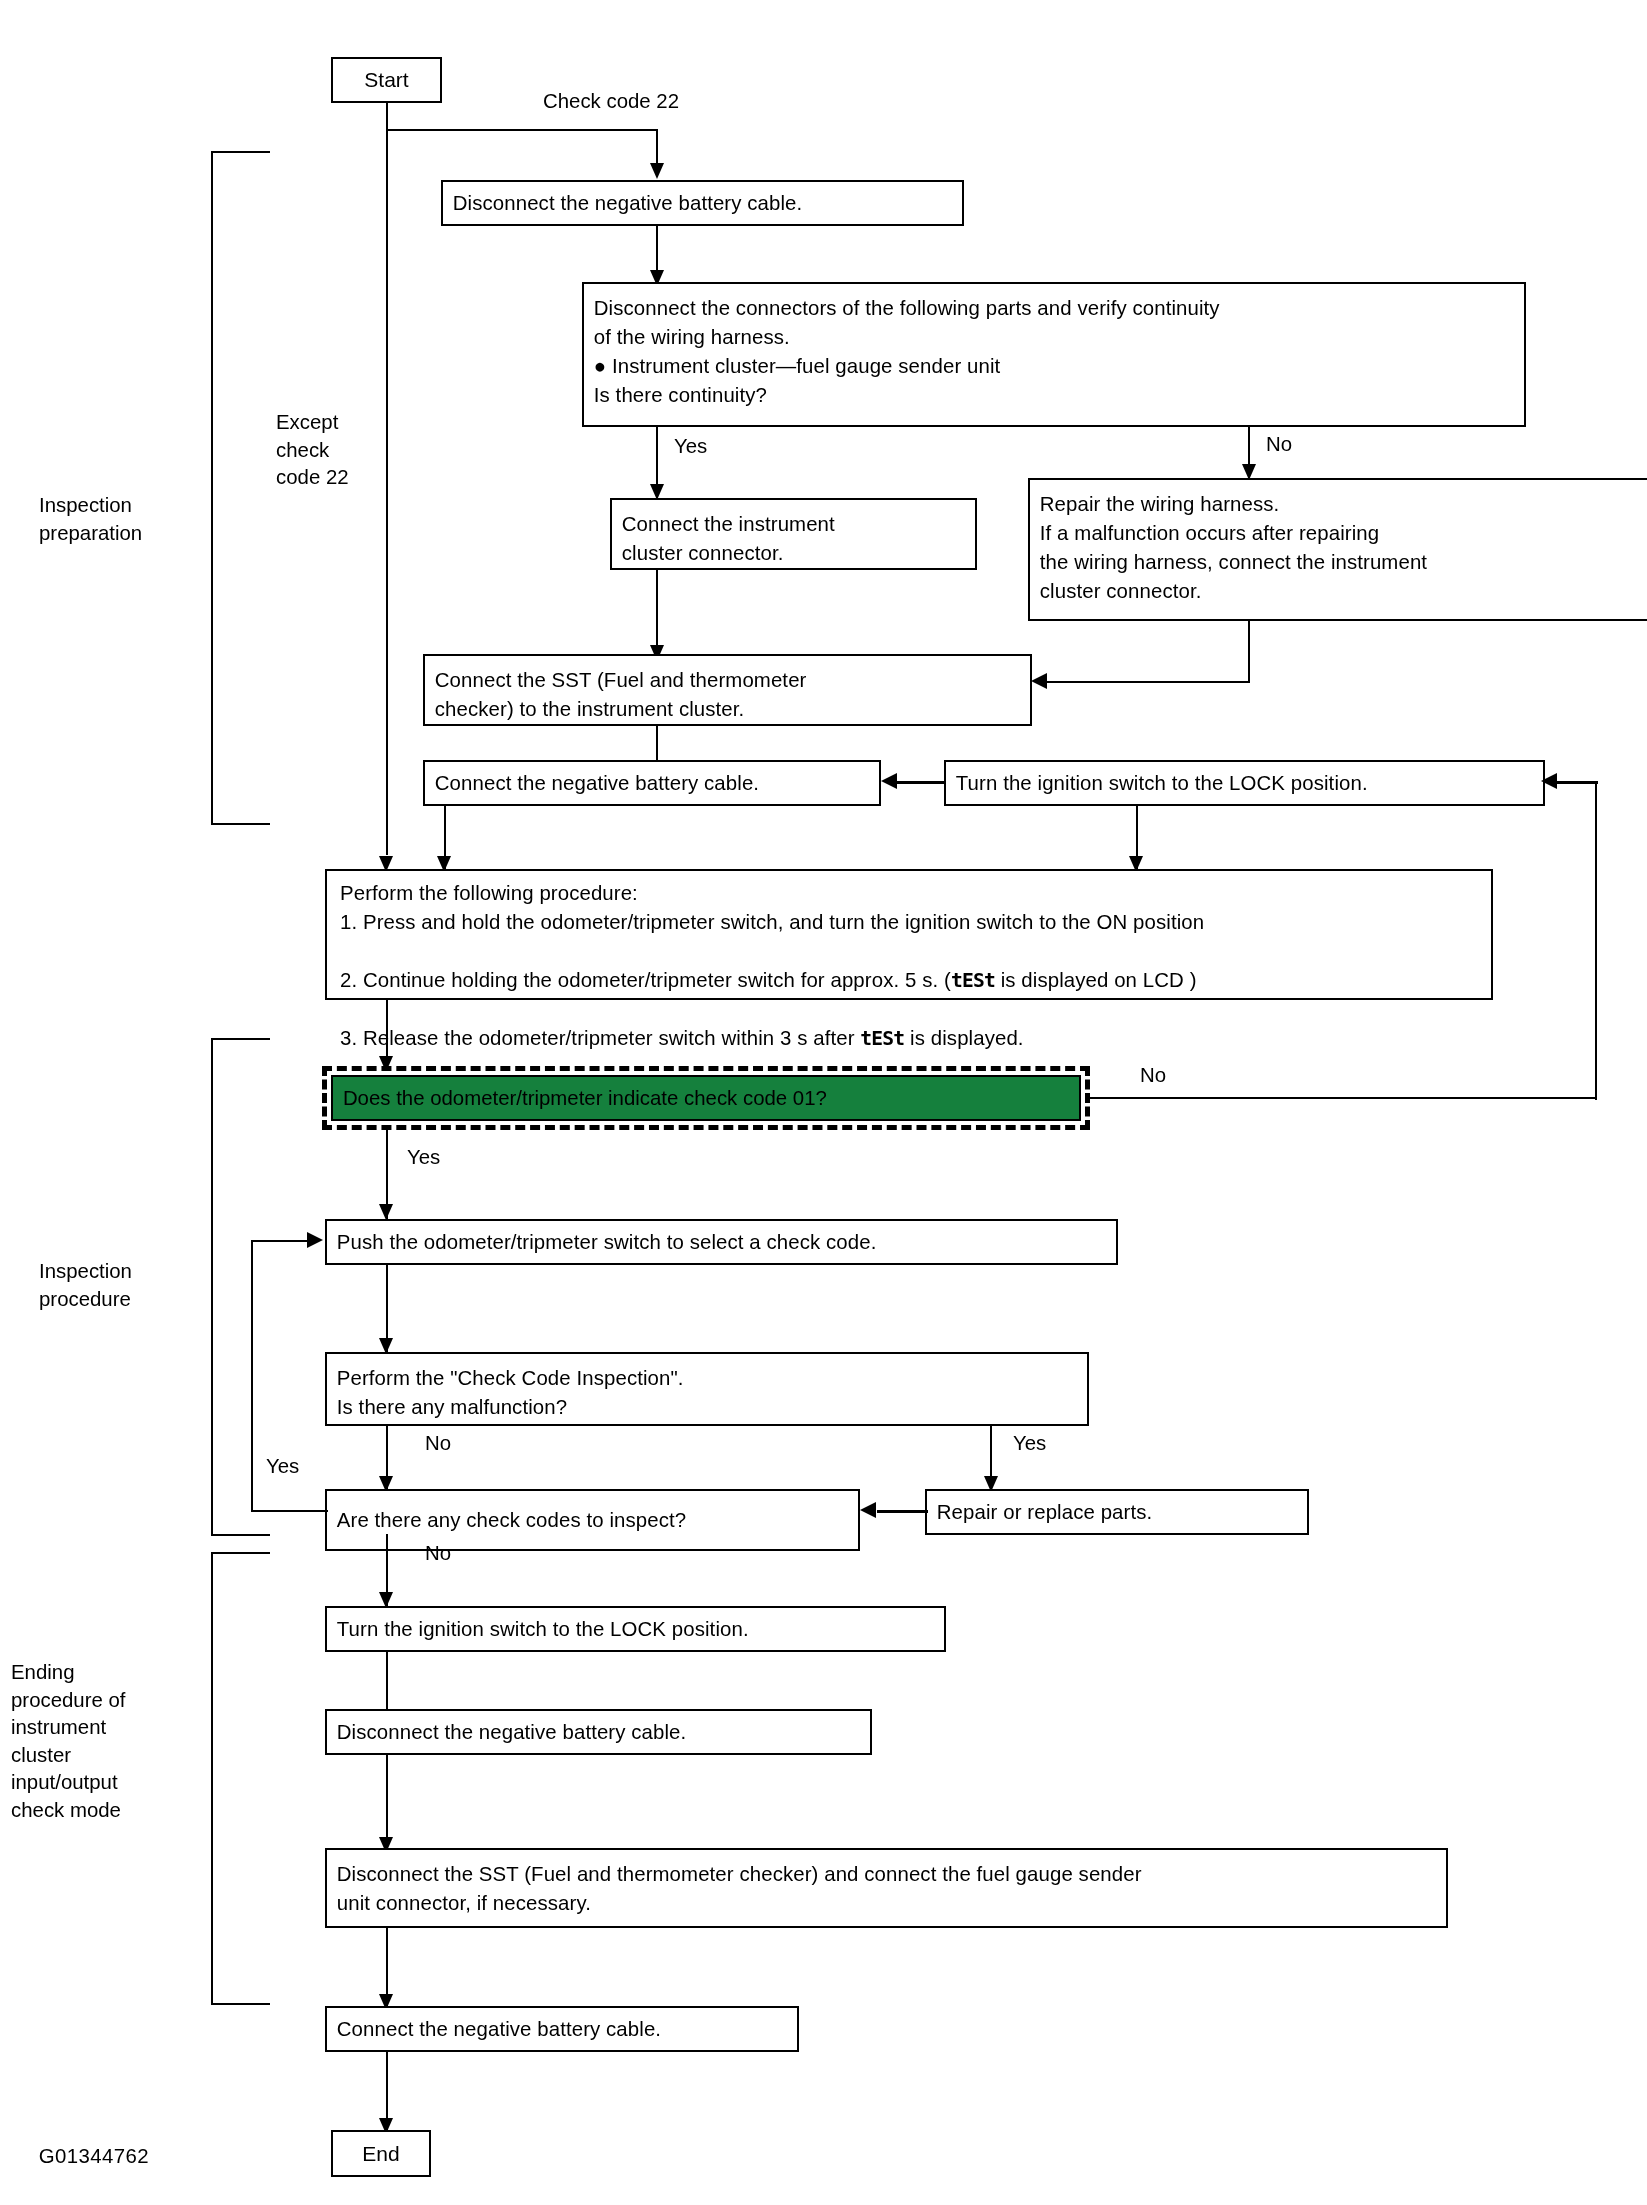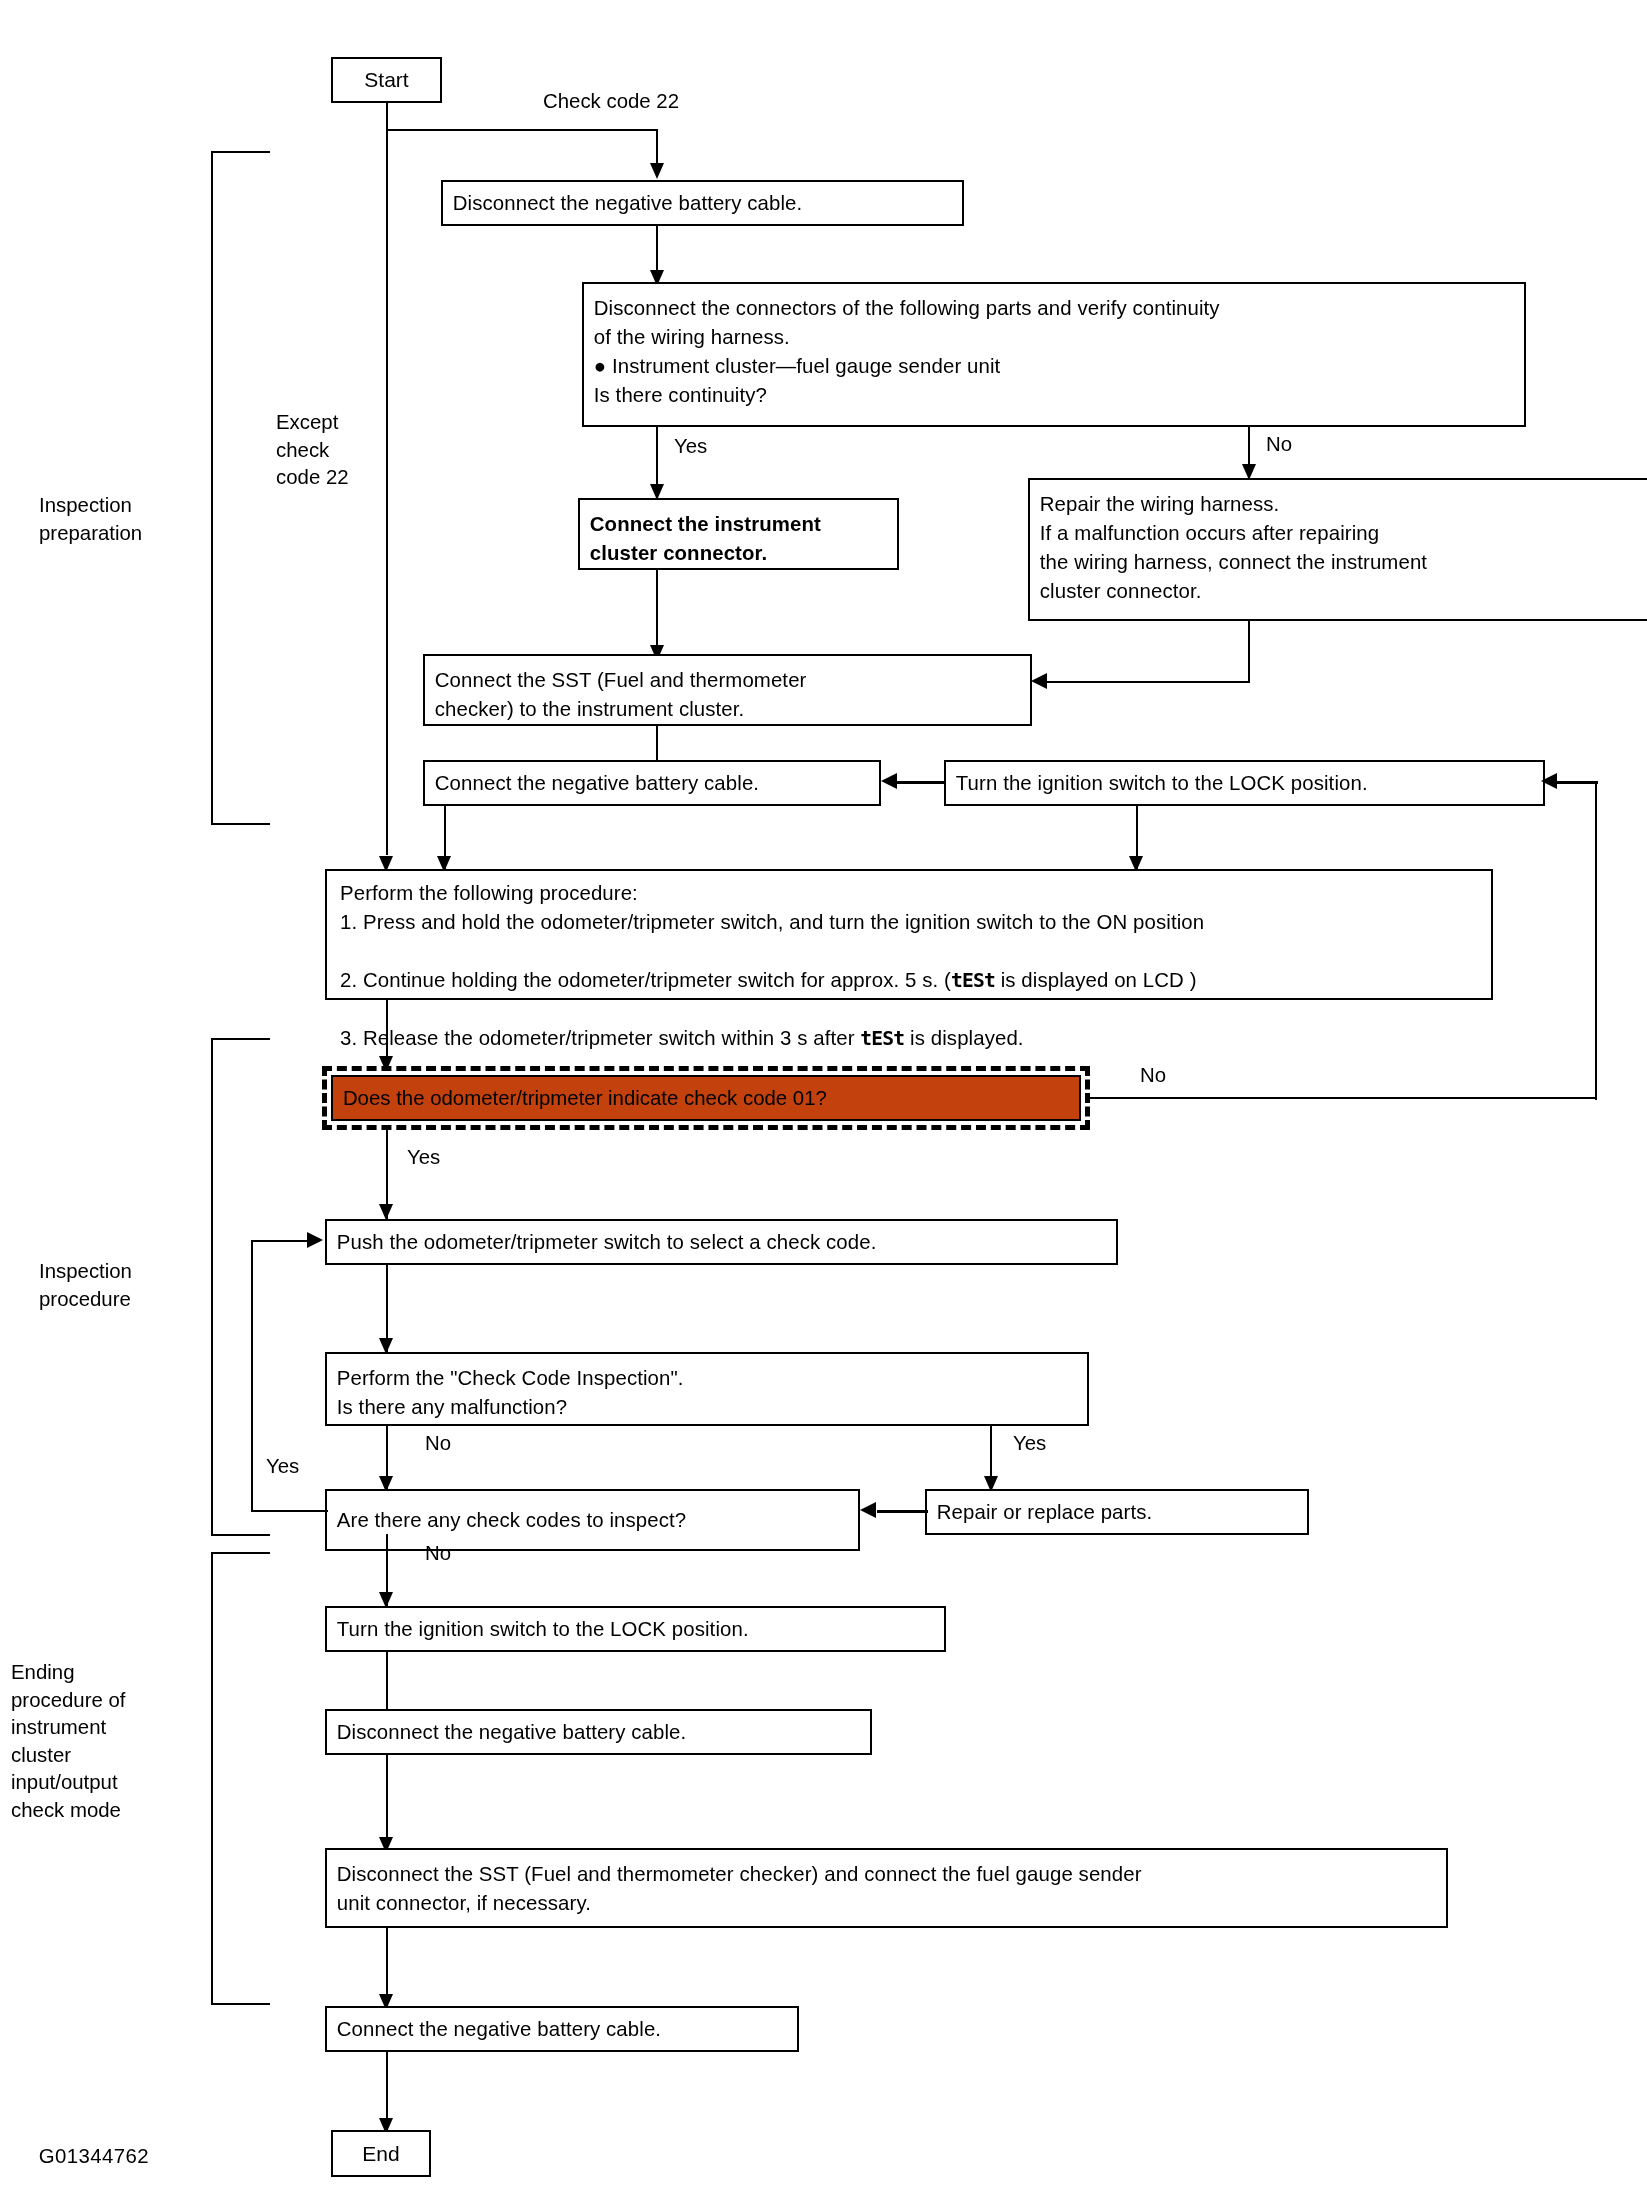--- a/index.html
+++ b/index.html
@@ -35,21 +35,21 @@
   .dashbox{
     position:absolute;
     box-sizing:border-box;
     border:5.7px dashed #000;
     background:#fff;
     padding:4.1px;
   }
   .dashbox .inner{
     width:100%;height:100%;
     border:2.5px solid #000;
-    background:#c2410c;
+    background:#15803d;
     box-sizing:border-box;
     display:flex;align-items:center;
     padding:3.3px 9.8px;
     font-size:20.4px;
   }
 
   
   .vline{position:absolute;width:2.5px;background:#000;}
   .hline{position:absolute;height:2.5px;background:#000;}
   .vline.thin{width:1.6px;}
@@ -120,21 +120,21 @@
 Is there continuity?</div>
 
   <div class="vline thin" style="left:656px;top:427px;height:72px;"></div>
   <div class="arrow-d" style="left:650px;top:484px;"></div>
   <div class="lbl" style="left:674px;top:433px;">Yes</div>
 
   <div class="vline thin" style="left:1248px;top:427px;height:52px;"></div>
   <div class="arrow-d" style="left:1242px;top:464px;"></div>
   <div class="lbl" style="left:1266px;top:431px;">No</div>
 
-  <div class="box top" style="left:578px;top:498px;width:321px;height:72px;font-weight:bold;">Connect the instrument
+  <div class="box top" style="left:610px;top:498px;width:367px;height:72px;">Connect the instrument
 cluster connector.</div>
 
   <div class="vline thin" style="left:656px;top:570px;height:90px;"></div>
   <div class="arrow-d" style="left:650px;top:645px;"></div>
 
   <div class="box top" style="left:1028px;top:478px;width:648px;height:143px;">Repair the wiring harness.
 If a malfunction occurs after repairing
 the wiring harness, connect the instrument
 cluster connector.</div>
 

